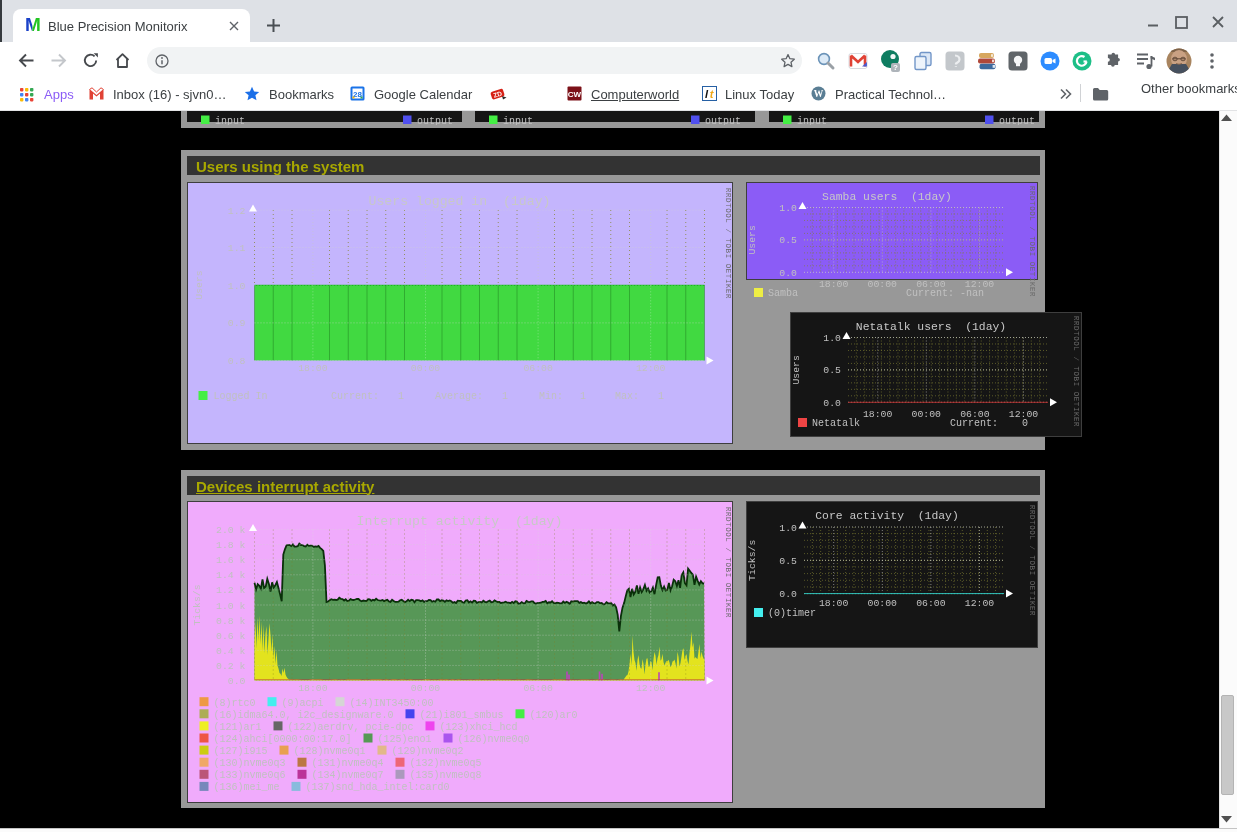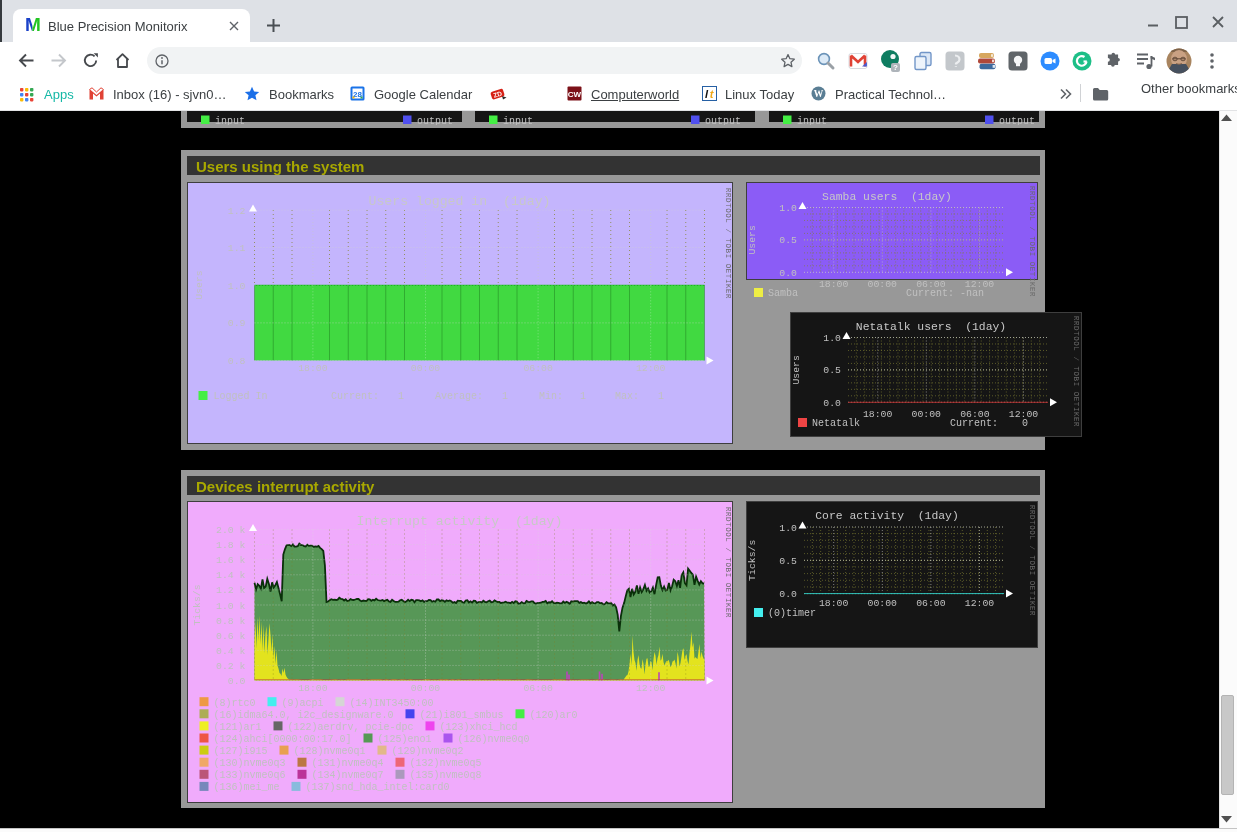--- a/index.html
+++ b/index.html
@@ -140,21 +140,21 @@
       <rect x="2" y="2" width="3.4" height="3.4" rx="0.8" fill="#ea4335"></rect>
       <rect x="7" y="2" width="3.4" height="3.4" rx="0.8" fill="#fbbc04"></rect>
       <rect x="12" y="2" width="3.4" height="3.4" rx="0.8" fill="#34a853"></rect>
       <rect x="2" y="7" width="3.4" height="3.4" rx="0.8" fill="#4285f4"></rect>
       <rect x="7" y="7" width="3.4" height="3.4" rx="0.8" fill="#ea4335"></rect>
       <rect x="12" y="7" width="3.4" height="3.4" rx="0.8" fill="#34a853"></rect>
       <rect x="2" y="12" width="3.4" height="3.4" rx="0.8" fill="#fbbc04"></rect>
       <rect x="7" y="12" width="3.4" height="3.4" rx="0.8" fill="#4285f4"></rect>
       <rect x="12" y="12" width="3.4" height="3.4" rx="0.8" fill="#ea4335"></rect>
     </svg>
-    <div style="position:absolute;left:44px;top:87px;font:13px 'Liberation Sans', sans-serif;color:#14b8a6;white-space:nowrap;">Apps</div>
+    <div style="position:absolute;left:44px;top:87px;font:13px 'Liberation Sans', sans-serif;color:#8b5cf6;white-space:nowrap;">Apps</div>
     <svg style="position:absolute;left:89px;top:87px" width="15" height="13" viewBox="0 0 15 13">
 <path d="M0.5 12.5 L0.5 2 L7.5 8 L14.5 2 L14.5 12.5 L11 12.5 L11 6.5 L7.5 9.5 L4 6.5 L4 12.5 Z" fill="#e04235"></path>
 <path d="M0.5 2.5 L3 0.8 L7.5 5 L12 0.8 L14.5 2.5" fill="none" stroke="#e04235" stroke-width="1"></path>
     </svg>
     <div style="position:absolute;left:113px;top:87px;font:13px 'Liberation Sans', sans-serif;color:#3c4043;white-space:nowrap;">Inbox (16) - sjvn0…</div>
     <svg style="position:absolute;left:244px;top:86px" width="16" height="16" viewBox="0 0 16 16">
 <path d="M8 0.8 L10.1 5.4 15.2 5.9 11.4 9.3 12.5 14.3 8 11.7 3.5 14.3 4.6 9.3 0.8 5.9 5.9 5.4 Z" fill="#1b6fe8"></path>
     </svg>
     <div style="position:absolute;left:269px;top:87px;font:13px 'Liberation Sans', sans-serif;color:#3c4043;white-space:nowrap;">Bookmarks</div>
     <svg style="position:absolute;left:350px;top:86px" width="15" height="15" viewBox="0 0 15 15">
@@ -417,21 +417,21 @@
         <polygon points="52.5,27.0 60.5,27.0 56.5,20.0" fill="#ffffff"></polygon>
         <polygon points="260,86.3 260,94.3 267,90.3" fill="#ffffff"></polygon>
         <text x="0" y="0" transform="translate(284,4) rotate(90)" font-family="Liberation Mono, monospace" font-size="7.5" fill="#6a6a6a" letter-spacing="0.55">RRDTOOL / TOBI OETIKER</text>
         <rect x="8" y="106" width="9" height="9" fill="#EE4444"></rect>
         <text x="22" y="114" font-family="Liberation Mono, monospace" font-size="10" fill="#C0C0C0" text-anchor="start" font-weight="normal">Netatalk</text>
         <text x="160" y="114" font-family="Liberation Mono, monospace" font-size="10" fill="#C0C0C0" text-anchor="start" font-weight="normal">Current:&nbsp;&nbsp;&nbsp;&nbsp;0</text>
       </svg>
     </div>
     <div style="position:absolute;left:181px;top:469.5px;width:864px;height:338px;background:#989898;"></div>
     <div style="position:absolute;left:186.5px;top:475.5px;width:853px;height:19px;background:#333333;"></div>
-    <div style="position:absolute;left:196px;top:477.5px;font:bold 15px 'Liberation Sans', sans-serif;color:#a8a800;">Devices interrupt activity</div>
+    <div style="position:absolute;left:196px;top:477.5px;font:bold 15px 'Liberation Sans', sans-serif;color:#a8a800;text-decoration:underline;">Devices interrupt activity</div>
     <div style="position:absolute;left:186.5px;top:501px;width:546.5px;height:301.5px;background:#f0abfc;border:1.5px solid #3e3e3e;box-sizing:border-box;">
       <svg width="546.5" height="301.5" viewBox="0 0 546.5 301.5" style="position:absolute;left:-1.5px;top:-1.5px">
         <polygon points="68.5,179.5 68.5,81.8 70.1,88.4 71.7,83.2 73.3,84.8 74.9,87.8 76.5,78.3 78.1,87.0 79.7,85.6 81.3,77.8 82.9,82.9 84.5,90.5 86.1,81.3 87.7,86.4 89.3,84.2 90.9,81.1 92.5,87.1 94.1,93.3 95.7,100.2 97.3,53.6 98.9,48.3 100.5,44.5 102.1,43.9 103.7,44.1 105.3,45.1 106.9,43.4 108.5,45.6 110.1,45.7 111.7,45.2 113.3,42.7 114.9,44.0 116.5,44.1 118.1,45.1 119.7,45.4 121.3,43.7 122.9,44.9 124.5,44.7 126.1,44.6 127.7,45.9 129.3,45.4 130.9,45.7 132.5,44.9 134.1,46.9 135.7,48.1 137.3,49.9 138.9,64.4 140.5,101.0 142.1,100.5 143.7,99.3 145.3,98.2 146.9,98.8 148.5,98.7 150.1,99.0 151.7,98.7 153.3,96.8 154.9,97.8 156.5,98.1 158.1,99.5 159.7,98.3 161.3,100.1 162.9,99.7 164.5,98.1 166.1,98.9 167.7,99.0 169.3,98.5 170.9,98.0 172.5,98.0 174.1,99.5 175.7,100.2 177.3,99.5 178.9,99.8 180.5,100.0 182.1,98.2 183.7,98.4 185.3,99.8 186.9,98.8 188.5,99.4 190.1,97.8 191.7,99.0 193.3,99.4 194.9,99.6 196.5,99.0 198.1,100.1 199.7,99.4 201.3,98.8 202.9,100.4 204.5,100.9 206.1,98.7 207.7,99.9 209.3,100.9 210.9,100.9 212.5,100.6 214.1,99.2 215.7,98.8 217.3,100.0 218.9,101.1 220.5,100.3 222.1,98.8 223.7,100.1 225.3,98.8 226.9,99.0 228.5,101.2 230.1,99.1 231.7,99.1 233.3,99.4 234.9,100.2 236.5,99.3 238.1,100.9 239.7,100.1 241.3,100.2 242.9,98.9 244.5,99.1 246.1,100.7 247.7,99.9 249.3,100.7 250.9,98.5 252.5,98.5 254.1,100.1 255.7,99.3 257.3,99.5 258.9,100.8 260.5,99.3 262.1,100.0 263.7,99.5 265.3,100.3 266.9,101.8 268.5,101.1 270.1,102.0 271.7,99.7 273.3,99.9 274.9,100.0 276.5,101.3 278.1,101.8 279.7,99.5 281.3,99.2 282.9,101.4 284.5,100.3 286.1,101.6 287.7,99.8 289.3,99.9 290.9,101.8 292.5,101.0 294.1,100.8 295.7,101.5 297.3,99.7 298.9,100.8 300.5,101.2 302.1,100.2 303.7,99.6 305.3,101.2 306.9,101.0 308.5,99.3 310.1,100.3 311.7,101.0 313.3,100.9 314.9,102.0 316.5,101.7 318.1,101.4 319.7,100.7 321.3,101.7 322.9,101.7 324.5,102.2 326.1,100.8 327.7,102.0 329.3,100.3 330.9,100.6 332.5,102.8 334.1,102.4 335.7,101.1 337.3,102.2 338.9,102.3 340.5,100.0 342.1,100.9 343.7,101.1 345.3,100.3 346.9,100.4 348.5,102.2 350.1,102.6 351.7,101.8 353.3,101.9 354.9,101.7 356.5,100.9 358.1,100.9 359.7,100.0 361.3,102.2 362.9,101.3 364.5,101.5 366.1,100.2 367.7,102.0 369.3,102.3 370.9,101.7 372.5,101.9 374.1,102.3 375.7,102.4 377.3,100.6 378.9,101.9 380.5,100.8 382.1,101.6 383.7,102.9 385.3,100.2 386.9,100.6 388.5,100.1 390.1,100.1 391.7,100.2 393.3,101.9 394.9,101.1 396.5,102.0 398.1,101.6 399.7,102.6 401.3,101.9 402.9,100.4 404.5,102.4 406.1,101.2 407.7,102.2 409.3,102.4 410.9,101.1 412.5,101.1 414.1,102.3 415.7,101.9 417.3,103.4 418.9,103.0 420.5,101.2 422.1,102.3 423.7,102.4 425.3,102.3 426.9,104.5 428.5,103.5 430.1,106.3 431.7,113.9 433.3,130.3 434.9,115.1 436.5,106.7 438.1,102.1 439.7,95.4 441.3,89.2 442.9,87.8 444.5,96.0 446.1,87.8 447.7,93.5 449.3,90.8 450.9,84.5 452.5,92.9 454.1,86.4 455.7,91.0 457.3,88.3 458.9,84.0 460.5,89.8 462.1,87.5 463.7,91.6 465.3,90.2 466.9,86.6 468.5,93.2 470.1,84.1 471.7,76.3 473.3,76.2 474.9,84.8 476.5,89.1 478.1,85.5 479.7,89.5 481.3,88.8 482.9,82.0 484.5,89.4 486.1,85.2 487.7,78.7 489.3,80.2 490.9,85.0 492.5,79.3 494.1,86.8 495.7,74.0 497.3,71.3 498.9,82.2 500.5,84.3 502.1,67.6 503.7,69.7 505.3,72.0 506.9,73.6 508.5,83.9 510.1,75.5 511.7,79.8 513.3,83.6 514.9,80.2 516.5,82.3 518.1,82.5 518.5,179.5" fill="#579757"></polygon>
         <polyline points="68.5,81.8 70.1,88.4 71.7,83.2 73.3,84.8 74.9,87.8 76.5,78.3 78.1,87.0 79.7,85.6 81.3,77.8 82.9,82.9 84.5,90.5 86.1,81.3 87.7,86.4 89.3,84.2 90.9,81.1 92.5,87.1 94.1,93.3 95.7,100.2 97.3,53.6 98.9,48.3 100.5,44.5 102.1,43.9 103.7,44.1 105.3,45.1 106.9,43.4 108.5,45.6 110.1,45.7 111.7,45.2 113.3,42.7 114.9,44.0 116.5,44.1 118.1,45.1 119.7,45.4 121.3,43.7 122.9,44.9 124.5,44.7 126.1,44.6 127.7,45.9 129.3,45.4 130.9,45.7 132.5,44.9 134.1,46.9 135.7,48.1 137.3,49.9 138.9,64.4 140.5,101.0 142.1,100.5 143.7,99.3 145.3,98.2 146.9,98.8 148.5,98.7 150.1,99.0 151.7,98.7 153.3,96.8 154.9,97.8 156.5,98.1 158.1,99.5 159.7,98.3 161.3,100.1 162.9,99.7 164.5,98.1 166.1,98.9 167.7,99.0 169.3,98.5 170.9,98.0 172.5,98.0 174.1,99.5 175.7,100.2 177.3,99.5 178.9,99.8 180.5,100.0 182.1,98.2 183.7,98.4 185.3,99.8 186.9,98.8 188.5,99.4 190.1,97.8 191.7,99.0 193.3,99.4 194.9,99.6 196.5,99.0 198.1,100.1 199.7,99.4 201.3,98.8 202.9,100.4 204.5,100.9 206.1,98.7 207.7,99.9 209.3,100.9 210.9,100.9 212.5,100.6 214.1,99.2 215.7,98.8 217.3,100.0 218.9,101.1 220.5,100.3 222.1,98.8 223.7,100.1 225.3,98.8 226.9,99.0 228.5,101.2 230.1,99.1 231.7,99.1 233.3,99.4 234.9,100.2 236.5,99.3 238.1,100.9 239.7,100.1 241.3,100.2 242.9,98.9 244.5,99.1 246.1,100.7 247.7,99.9 249.3,100.7 250.9,98.5 252.5,98.5 254.1,100.1 255.7,99.3 257.3,99.5 258.9,100.8 260.5,99.3 262.1,100.0 263.7,99.5 265.3,100.3 266.9,101.8 268.5,101.1 270.1,102.0 271.7,99.7 273.3,99.9 274.9,100.0 276.5,101.3 278.1,101.8 279.7,99.5 281.3,99.2 282.9,101.4 284.5,100.3 286.1,101.6 287.7,99.8 289.3,99.9 290.9,101.8 292.5,101.0 294.1,100.8 295.7,101.5 297.3,99.7 298.9,100.8 300.5,101.2 302.1,100.2 303.7,99.6 305.3,101.2 306.9,101.0 308.5,99.3 310.1,100.3 311.7,101.0 313.3,100.9 314.9,102.0 316.5,101.7 318.1,101.4 319.7,100.7 321.3,101.7 322.9,101.7 324.5,102.2 326.1,100.8 327.7,102.0 329.3,100.3 330.9,100.6 332.5,102.8 334.1,102.4 335.7,101.1 337.3,102.2 338.9,102.3 340.5,100.0 342.1,100.9 343.7,101.1 345.3,100.3 346.9,100.4 348.5,102.2 350.1,102.6 351.7,101.8 353.3,101.9 354.9,101.7 356.5,100.9 358.1,100.9 359.7,100.0 361.3,102.2 362.9,101.3 364.5,101.5 366.1,100.2 367.7,102.0 369.3,102.3 370.9,101.7 372.5,101.9 374.1,102.3 375.7,102.4 377.3,100.6 378.9,101.9 380.5,100.8 382.1,101.6 383.7,102.9 385.3,100.2 386.9,100.6 388.5,100.1 390.1,100.1 391.7,100.2 393.3,101.9 394.9,101.1 396.5,102.0 398.1,101.6 399.7,102.6 401.3,101.9 402.9,100.4 404.5,102.4 406.1,101.2 407.7,102.2 409.3,102.4 410.9,101.1 412.5,101.1 414.1,102.3 415.7,101.9 417.3,103.4 418.9,103.0 420.5,101.2 422.1,102.3 423.7,102.4 425.3,102.3 426.9,104.5 428.5,103.5 430.1,106.3 431.7,113.9 433.3,130.3 434.9,115.1 436.5,106.7 438.1,102.1 439.7,95.4 441.3,89.2 442.9,87.8 444.5,96.0 446.1,87.8 447.7,93.5 449.3,90.8 450.9,84.5 452.5,92.9 454.1,86.4 455.7,91.0 457.3,88.3 458.9,84.0 460.5,89.8 462.1,87.5 463.7,91.6 465.3,90.2 466.9,86.6 468.5,93.2 470.1,84.1 471.7,76.3 473.3,76.2 474.9,84.8 476.5,89.1 478.1,85.5 479.7,89.5 481.3,88.8 482.9,82.0 484.5,89.4 486.1,85.2 487.7,78.7 489.3,80.2 490.9,85.0 492.5,79.3 494.1,86.8 495.7,74.0 497.3,71.3 498.9,82.2 500.5,84.3 502.1,67.6 503.7,69.7 505.3,72.0 506.9,73.6 508.5,83.9 510.1,75.5 511.7,79.8 513.3,83.6 514.9,80.2 516.5,82.3 518.1,82.5" fill="none" stroke="#0a300a" stroke-width="1.8"></polyline>
         <polygon points="68.5,179.5 68.5,141.8 69.5,120.6 70.5,147.8 71.5,116.1 72.5,140.2 73.5,114.6 74.5,143.3 75.5,120.6 76.5,149.3 77.5,123.6 78.5,152.3 79.5,132.7 80.5,125.1 81.5,153.8 82.5,137.2 83.5,122.1 84.5,134.2 85.5,150.8 86.5,132.7 87.5,156.8 88.5,144.8 89.5,162.9 90.5,149.3 91.5,164.4 92.5,167.4 93.5,171.9 94.5,172.7 95.5,175.0 96.5,167.4 97.5,171.9 98.5,166.7 99.5,173.5 100.5,175.7 101.5,177.2 102.5,178.0 103.5,178.4 104.5,178.6 107.5,178.8 110.5,178.6 113.5,178.8 116.5,179.0 119.5,179.0 122.5,178.9 125.5,178.6 128.5,178.6 131.5,178.6 134.5,178.6 137.5,179.0 140.5,179.0 143.5,179.1 146.5,178.7 149.5,178.6 152.5,178.9 155.5,178.7 158.5,179.0 161.5,178.6 164.5,178.6 167.5,178.5 170.5,178.6 173.5,178.6 176.5,179.1 179.5,178.7 182.5,178.9 185.5,178.6 188.5,178.6 191.5,178.6 194.5,178.6 197.5,179.0 200.5,178.6 203.5,179.1 206.5,178.6 209.5,178.6 212.5,179.0 215.5,178.6 218.5,178.8 221.5,178.9 224.5,178.6 227.5,179.0 230.5,179.1 233.5,179.0 236.5,178.9 239.5,178.6 242.5,178.5 245.5,179.0 248.5,178.7 251.5,178.9 254.5,178.5 257.5,178.8 260.5,178.6 263.5,179.1 266.5,178.5 269.5,179.0 272.5,178.5 275.5,179.0 278.5,179.1 281.5,178.9 284.5,178.7 287.5,178.9 290.5,178.8 293.5,178.8 296.5,178.9 299.5,178.8 302.5,179.0 305.5,178.7 308.5,179.1 311.5,178.6 314.5,178.8 317.5,178.7 320.5,178.7 323.5,178.7 326.5,178.9 329.5,179.1 332.5,178.7 335.5,178.9 338.5,178.9 341.5,178.6 344.5,178.7 347.5,178.9 350.5,178.9 353.5,178.9 356.5,178.9 359.5,178.9 362.5,179.0 365.5,178.9 368.5,178.6 371.5,178.7 374.5,178.6 377.5,178.8 380.5,178.9 383.5,178.8 386.5,179.1 389.5,178.9 392.5,178.9 395.5,178.8 398.5,178.7 401.5,178.8 404.5,178.9 407.5,179.0 410.5,178.8 413.5,178.6 416.5,178.6 419.5,179.0 422.5,179.1 425.5,178.8 428.5,178.7 431.5,178.9 434.5,178.6 437.5,178.7 440.5,174.4 441.5,174.0 442.5,170.4 443.5,163.1 444.5,152.7 445.5,164.6 446.5,134.6 447.5,151.0 448.5,159.0 449.5,161.9 450.5,169.7 451.5,159.1 452.5,153.9 453.5,162.9 454.5,167.0 455.5,167.8 456.5,158.0 457.5,163.1 458.5,173.4 459.5,163.5 460.5,157.8 461.5,157.2 462.5,165.8 463.5,165.5 464.5,160.3 465.5,161.0 466.5,169.3 467.5,158.3 468.5,151.1 469.5,154.7 470.5,163.7 471.5,157.2 472.5,153.9 473.5,145.4 474.5,159.7 475.5,158.3 476.5,152.8 477.5,161.0 478.5,164.4 479.5,161.8 480.5,160.1 481.5,160.2 482.5,158.8 483.5,161.5 484.5,166.2 485.5,164.6 486.5,160.4 487.5,160.1 488.5,158.5 489.5,162.2 490.5,167.6 491.5,150.7 492.5,155.8 493.5,165.6 494.5,161.9 495.5,155.4 496.5,148.9 497.5,147.3 498.5,159.1 499.5,155.0 500.5,153.0 501.5,159.8 502.5,163.5 503.5,152.3 504.5,143.0 505.5,130.5 506.5,146.6 507.5,141.3 508.5,157.8 509.5,156.1 510.5,157.2 511.5,158.0 512.5,150.4 513.5,142.9 514.5,157.5 515.5,150.5 516.5,155.0 517.5,157.6 518.5,159.0 518.5,179.5" fill="#e3e31e"></polygon>
         <line x1="381.0" y1="179.5" x2="381.0" y2="170.44" stroke="#bb44bb" stroke-width="1.6"></line>
         <line x1="383.0" y1="179.5" x2="383.0" y2="173.46" stroke="#bb44bb" stroke-width="1.6"></line>
         <line x1="413.5" y1="179.5" x2="413.5" y2="170.44" stroke="#bb44bb" stroke-width="1.6"></line>
         <line x1="416.0" y1="179.5" x2="416.0" y2="172.705" stroke="#bb44bb" stroke-width="1.6"></line>
         <line x1="473.0" y1="179.5" x2="473.0" y2="171.195" stroke="#bb44bb" stroke-width="1.6"></line>

